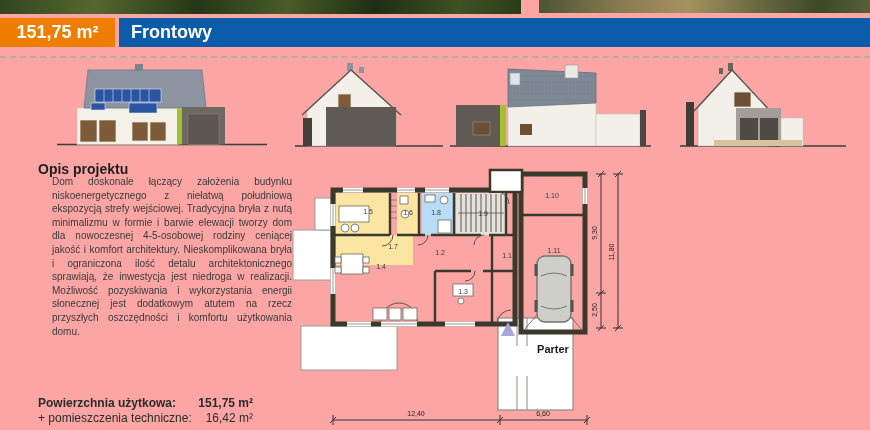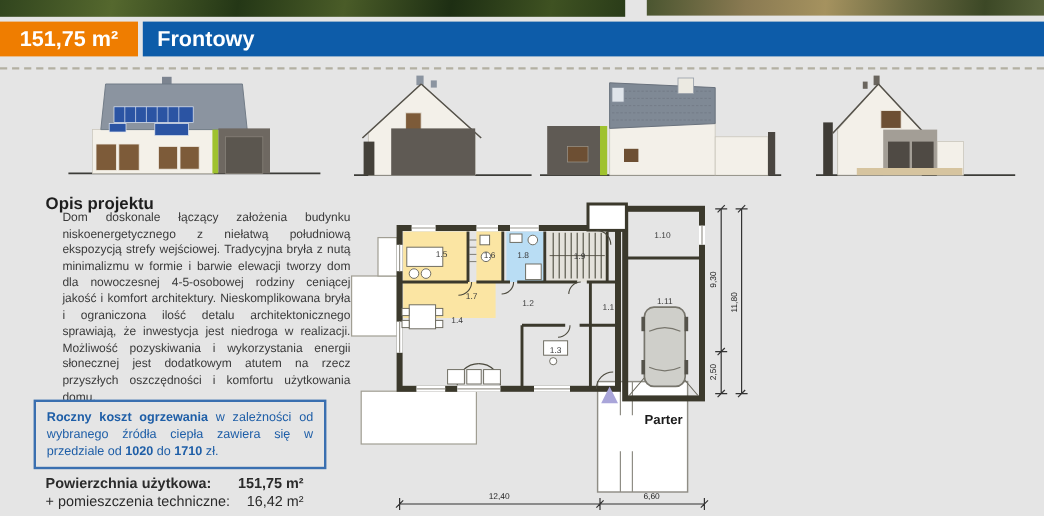--- a/index.html
+++ b/index.html
@@ -1,16 +1,16 @@
 <!DOCTYPE html>
 <html><head>
 <meta charset="utf-8">
 <style>
   html,body{margin:0;padding:0;background:#fff;}
-  .page{position:relative;width:870px;height:430px;overflow:hidden;background:#e5e5e5;
+  .page{position:relative;width:870px;height:430px;overflow:hidden;background:#fca5a5;
         font-family:"Liberation Sans",sans-serif;color:#2b2b2b;}
   
   .photo{position:absolute;top:0;height:14px;}
   .photo-left{left:0;width:521px;
     background:linear-gradient(100deg,#31451e 0%,#55682e 18%,#243716 38%,#4a5c28 55%,#1d2e13 72%,#3f5222 88%,#2a3c19 100%);}
   .photo-right{left:539px;width:331px;height:13px;
     background:linear-gradient(95deg,#4a5530 0%,#8a7a52 25%,#a5925f 45%,#6b6a42 65%,#3c4826 85%,#57623a 100%);}
   
   .area-badge{position:absolute;left:0;top:18px;width:115px;height:29px;background:#ef7d00;
     color:#fff;font-weight:bold;font-size:18px;display:flex;align-items:center;justify-content:center;}
@@ -116,23 +116,20 @@
     <rect x="58" y="46" width="45" height="38" fill="#a39e96"></rect>
     <rect x="62" y="56" width="18" height="26" fill="#4f4a44"></rect>
     <rect x="82" y="56" width="18" height="26" fill="#4f4a44"></rect>
     <rect x="103" y="56" width="22" height="28" fill="#f3f0e9" stroke="#c6c2b7" stroke-width="0.6"></rect>
     <rect x="36" y="78" width="88" height="6" fill="#d6c49f"></rect>
   </svg>
 
   <div class="opis-h">Opis projektu</div>
   <div class="opis-p">Dom doskonale łączący założenia budynku niskoenergetycznego z niełatwą południową ekspozycją strefy wejściowej. Tradycyjna bryła z nutą minimalizmu w formie i barwie elewacji tworzy dom dla nowoczesnej 4-5-osobowej rodziny ceniącej jakość i komfort architektury. Nieskomplikowana bryła i ograniczona ilość detalu architektonicznego sprawiają, że inwestycja jest niedroga w realizacji. Możliwość pozyskiwania i wykorzystania energii słonecznej jest dodatkowym atutem na rzecz przyszłych oszczędności i komfortu użytkowania domu.</div>
 
-  <div class="cost-box">
-    <b>Roczny koszt ogrzewania</b><span> w zależności od wybranego źródła ciepła zawiera się w przedziale od </span><b>1020</b><span> do </span><b>1710</b><span> zł.</span>
-  </div>
 
   <div class="areas">
     <div class="row bold">
       <span>Powierzchnia użytkowa:</span>
       <span>151,75 m²</span>
     </div>
     <div class="row">
       <span>+ pomieszczenia techniczne:</span>
       <span>16,42 m²</span>
     </div>

